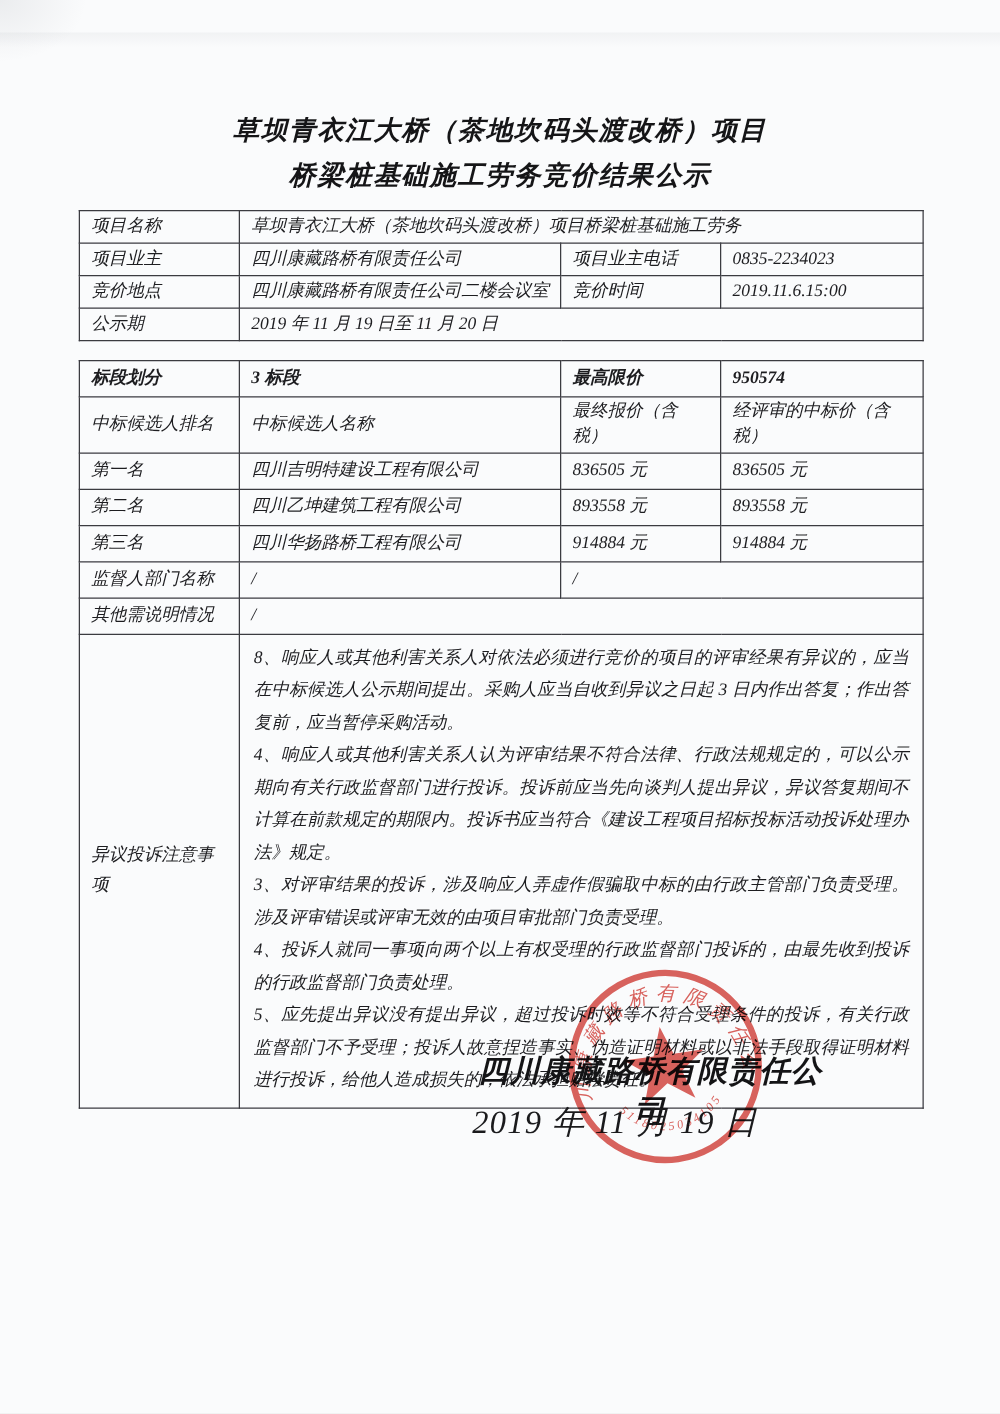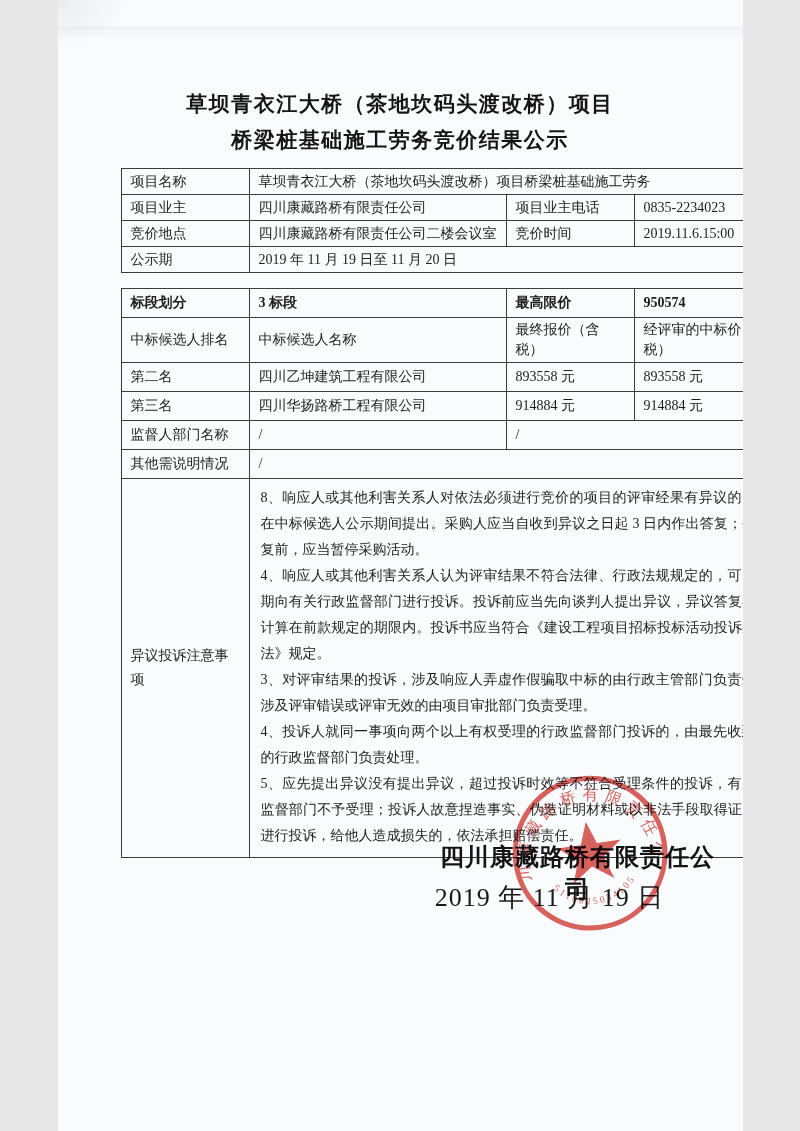--- a/index.html
+++ b/index.html
@@ -1,23 +1,24 @@
 <!DOCTYPE html>
 <html><head>
 <meta charset="utf-8">
 <style>
   html,body{margin:0;padding:0;background:#e8e8e8;}
   .page{
     position:relative;
-    width:685px;height:1131px;
+    width:800px;height:1131px;
     margin:0 auto;
     background:#fafbfc;
     font-family:"Liberation Serif","DejaVu Serif",serif;
     color:#1d1d20;
     overflow:hidden;
+    font-style:italic;
   }
   .scan-band{
     position:absolute;top:26px;left:0;width:100%;height:12px;
     background:linear-gradient(180deg,rgba(120,125,135,.07),rgba(120,125,135,0));
   }
   .scan-corner{
     position:absolute;top:0;left:0;width:70px;height:50px;
     background:radial-gradient(ellipse at 0 0,rgba(100,105,115,.10),rgba(100,105,115,0) 70%);
   }
   .titles{padding-top:88px;text-align:center;}
@@ -126,20 +127,26 @@
         <td class="bold">最高限价</td>
         <td class="bold">950574</td>
       </tr>
       <tr>
         <td>中标候选人排名</td>
         <td>中标候选人名称</td>
         <td>最终报价（含税）</td>
         <td>经评审的中标价（含税）</td>
       </tr>
       <tr>
+        <td>第一名</td>
+        <td>四川吉明特建设工程有限公司</td>
+        <td>836505 元</td>
+        <td>836505 元</td>
+      </tr>
+      <tr>
         <td>第二名</td>
         <td>四川乙坤建筑工程有限公司</td>
         <td>893558 元</td>
         <td>893558 元</td>
       </tr>
       <tr>
         <td>第三名</td>
         <td>四川华扬路桥工程有限公司</td>
         <td>914884 元</td>
         <td>914884 元</td>

